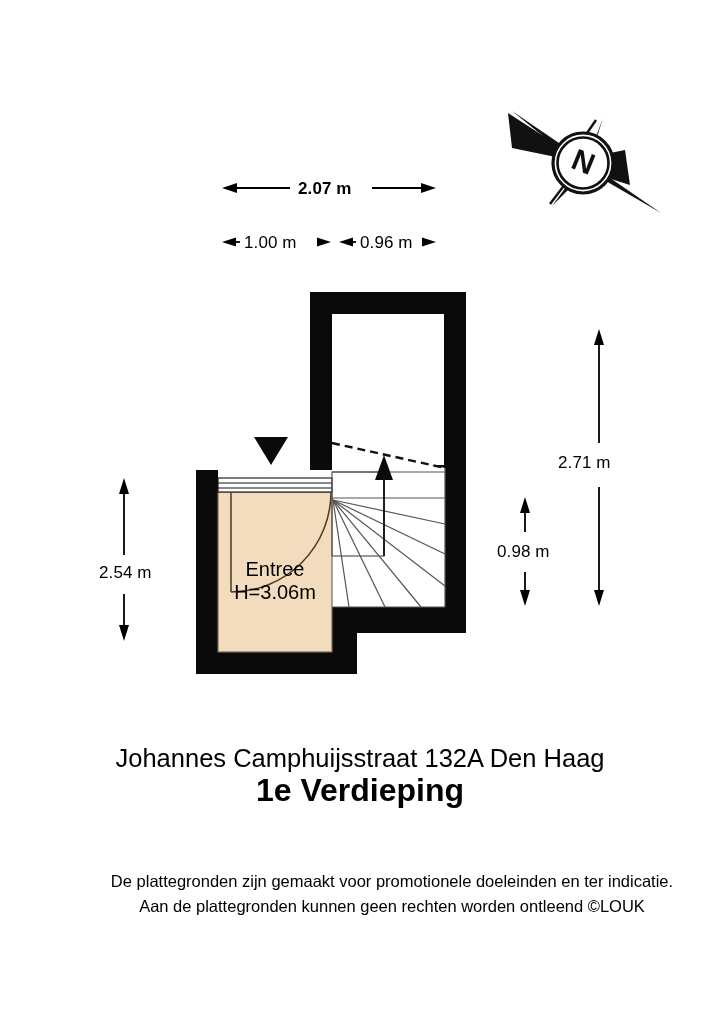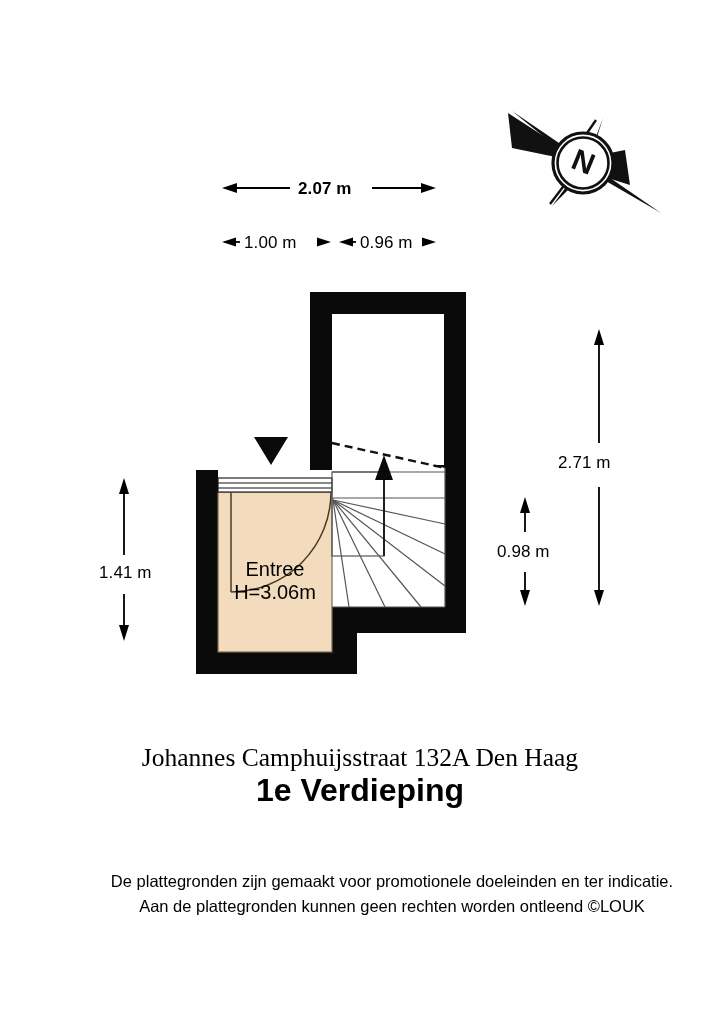--- a/index.html
+++ b/index.html
@@ -49,21 +49,21 @@
   #title-block {
     position: absolute;
     left: 0;
     top: 742px;
     width: 720px;
     text-align: center;
   }
   #title-line-1 {
     font-size: 25.5px;
     line-height: 32px;
-    font-family: Liberation Serif, serif;
+    font-family: Liberation Sans, sans-serif;
   }
   #title-line-2 {
     font-size: 32px;
     line-height: 32px;
     font-family: "Liberation Sans", sans-serif;
     font-weight: bold;
   }
   #disclaimer-block {
     position: absolute;
     left: 0;
@@ -236,21 +236,21 @@
   <div class="dim-label" style="left:298px; top:179px;font-weight:bold;">2.07 m</div>
 
   <div class="dim-label" style="left:244px; top:233px;text-align:right;">1.00 m</div>
 
   <div class="dim-label" style="left:360px; top:233px;">0.96 m</div>
 
   <div class="dim-label" style="left:558px; top:453px;">2.71 m</div>
 
   <div class="dim-label" style="left:497px; top:542px;">0.98 m</div>
 
-  <div class="dim-label" style="left:99px; top:563px;">1.41 m</div>
+  <div class="dim-label" style="left:99px; top:563px;">2.54 m</div>
 
   <div class="room-label" style="left:218px; top:558px; width:114px;">Entree</div>
 
   <div class="room-label" style="left:214px; top:581px; width:122px;">H=3.06m</div>
 
   <div id="title-block">
     <div id="title-line-1">Johannes Camphuijsstraat 132A Den Haag</div>
     <div id="title-line-2">1e Verdieping</div>
   </div>
 

